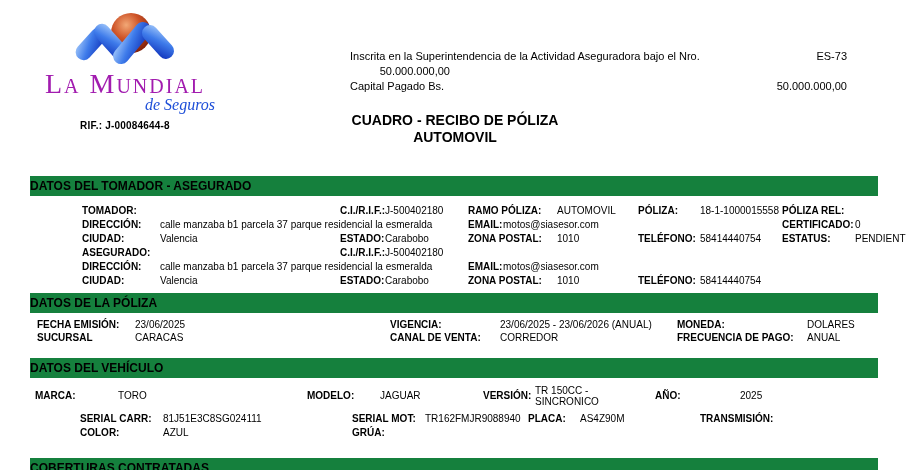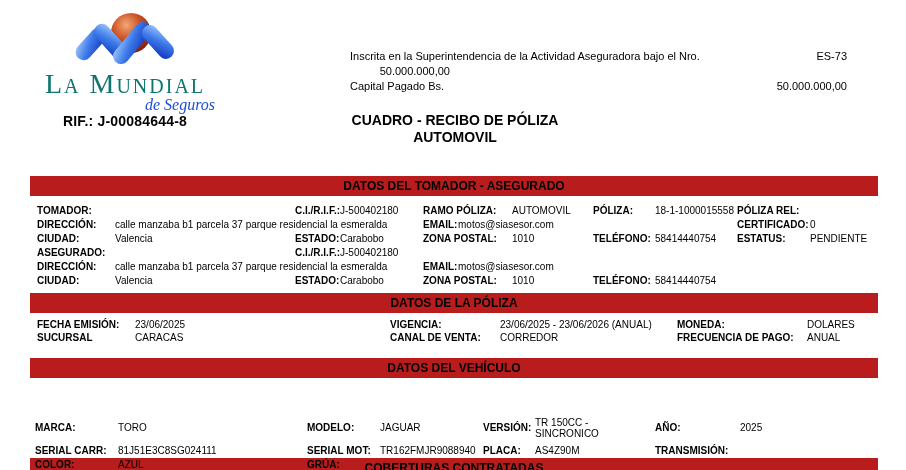--- a/index.html
+++ b/index.html
@@ -3,45 +3,45 @@
 <meta charset="utf-8">
 <style>
   * { margin:0; padding:0; box-sizing:border-box; }
   body { background:#ffffff; font-family:"Liberation Sans", sans-serif; color:#000; }
   .page { position:relative; width:906px; height:470px; background:#fff; overflow:hidden; }
 
   
   .logo-block { position:absolute; left:35px; top:6px; width:180px; text-align:center; }
   .logo-svg { display:block; margin:6px auto 0 auto; }
   .brand { font-family:"Liberation Serif", serif; font-variant:small-caps; font-weight:normal;
-           font-size:28px; letter-spacing:2px; color:#0f766e; line-height:26px; margin-top:1px; }
+           font-size:28px; letter-spacing:2px; color:#a21caf; line-height:26px; margin-top:1px; }
   .brand-sub { font-family:"Liberation Serif", serif; font-style:italic; color:#1d4ed8;
                font-size:16px; line-height:16px;text-align:right; }
-  .rif { font-size:14px; font-weight:bold; margin-top:0; letter-spacing:0.2px; }
+  .rif { font-size:10px; font-weight:bold; margin-top:7px; letter-spacing:0.2px; }
 
   
   .reg { position:absolute; top:49px; left:350px; width:497px; font-size:11px; }
   .reg-row { display:flex; line-height:15px; }
   .reg-label { flex:1; text-align:left; white-space:nowrap; }
   .reg-value { width:100px; text-align:right; white-space:nowrap; }
 
   
   .doc-title { position:absolute; top:112px; left:280px; width:350px; text-align:center;
                font-weight:bold; font-size:14px; line-height:17px; }
 
   
   .content { position:absolute; left:30px; top:176px; width:848px; font-size:10px; }
-  .band { height:20px; background:#b91c1c; text-align:center; font-weight:bold;
+  .band { height:20px; background:#15803d; font-weight:bold;
           font-size:12px; line-height:20px; }
   .rows1 { position:relative; height:97px; padding-top:8px; }
   .rows2 { position:relative; height:45px; padding-top:5px; }
   .rows3 { position:relative; height:80px; padding-top:8px; }
-  .frow { position:relative; height:14px; }
+  .frow { position:relative; height:14px;margin-left:45px; }
   .frow13 { position:relative; height:13px; }
-  .frow26 { position:relative; height:26px;margin-top:32px; }
+  .frow26 { position:relative; height:26px; }
   .frow span { position:absolute; top:1px; white-space:nowrap; }
   .frow13 span { position:absolute; top:1px; white-space:nowrap; }
   .frow26 span { position:absolute; top:4px; white-space:nowrap; }
   .fl { font-weight:bold; }
   
   .L5{left:5px}.L7{left:7px}.L85{left:85px}.L88{left:88px}.L105{left:105px}
   .L265{left:265px}.L277{left:277px}.L310{left:310px}.L350{left:350px}.L360{left:360px}
   .L393{left:393px}.L428{left:428px}.L453{left:453px}.L470{left:470px}.L482{left:482px}
   .L505{left:505px}.L563{left:563px}.L625{left:625px}.L647{left:647px}.L707{left:707px}
   .L710{left:710px}.L777{left:777px}.L780{left:780px}

